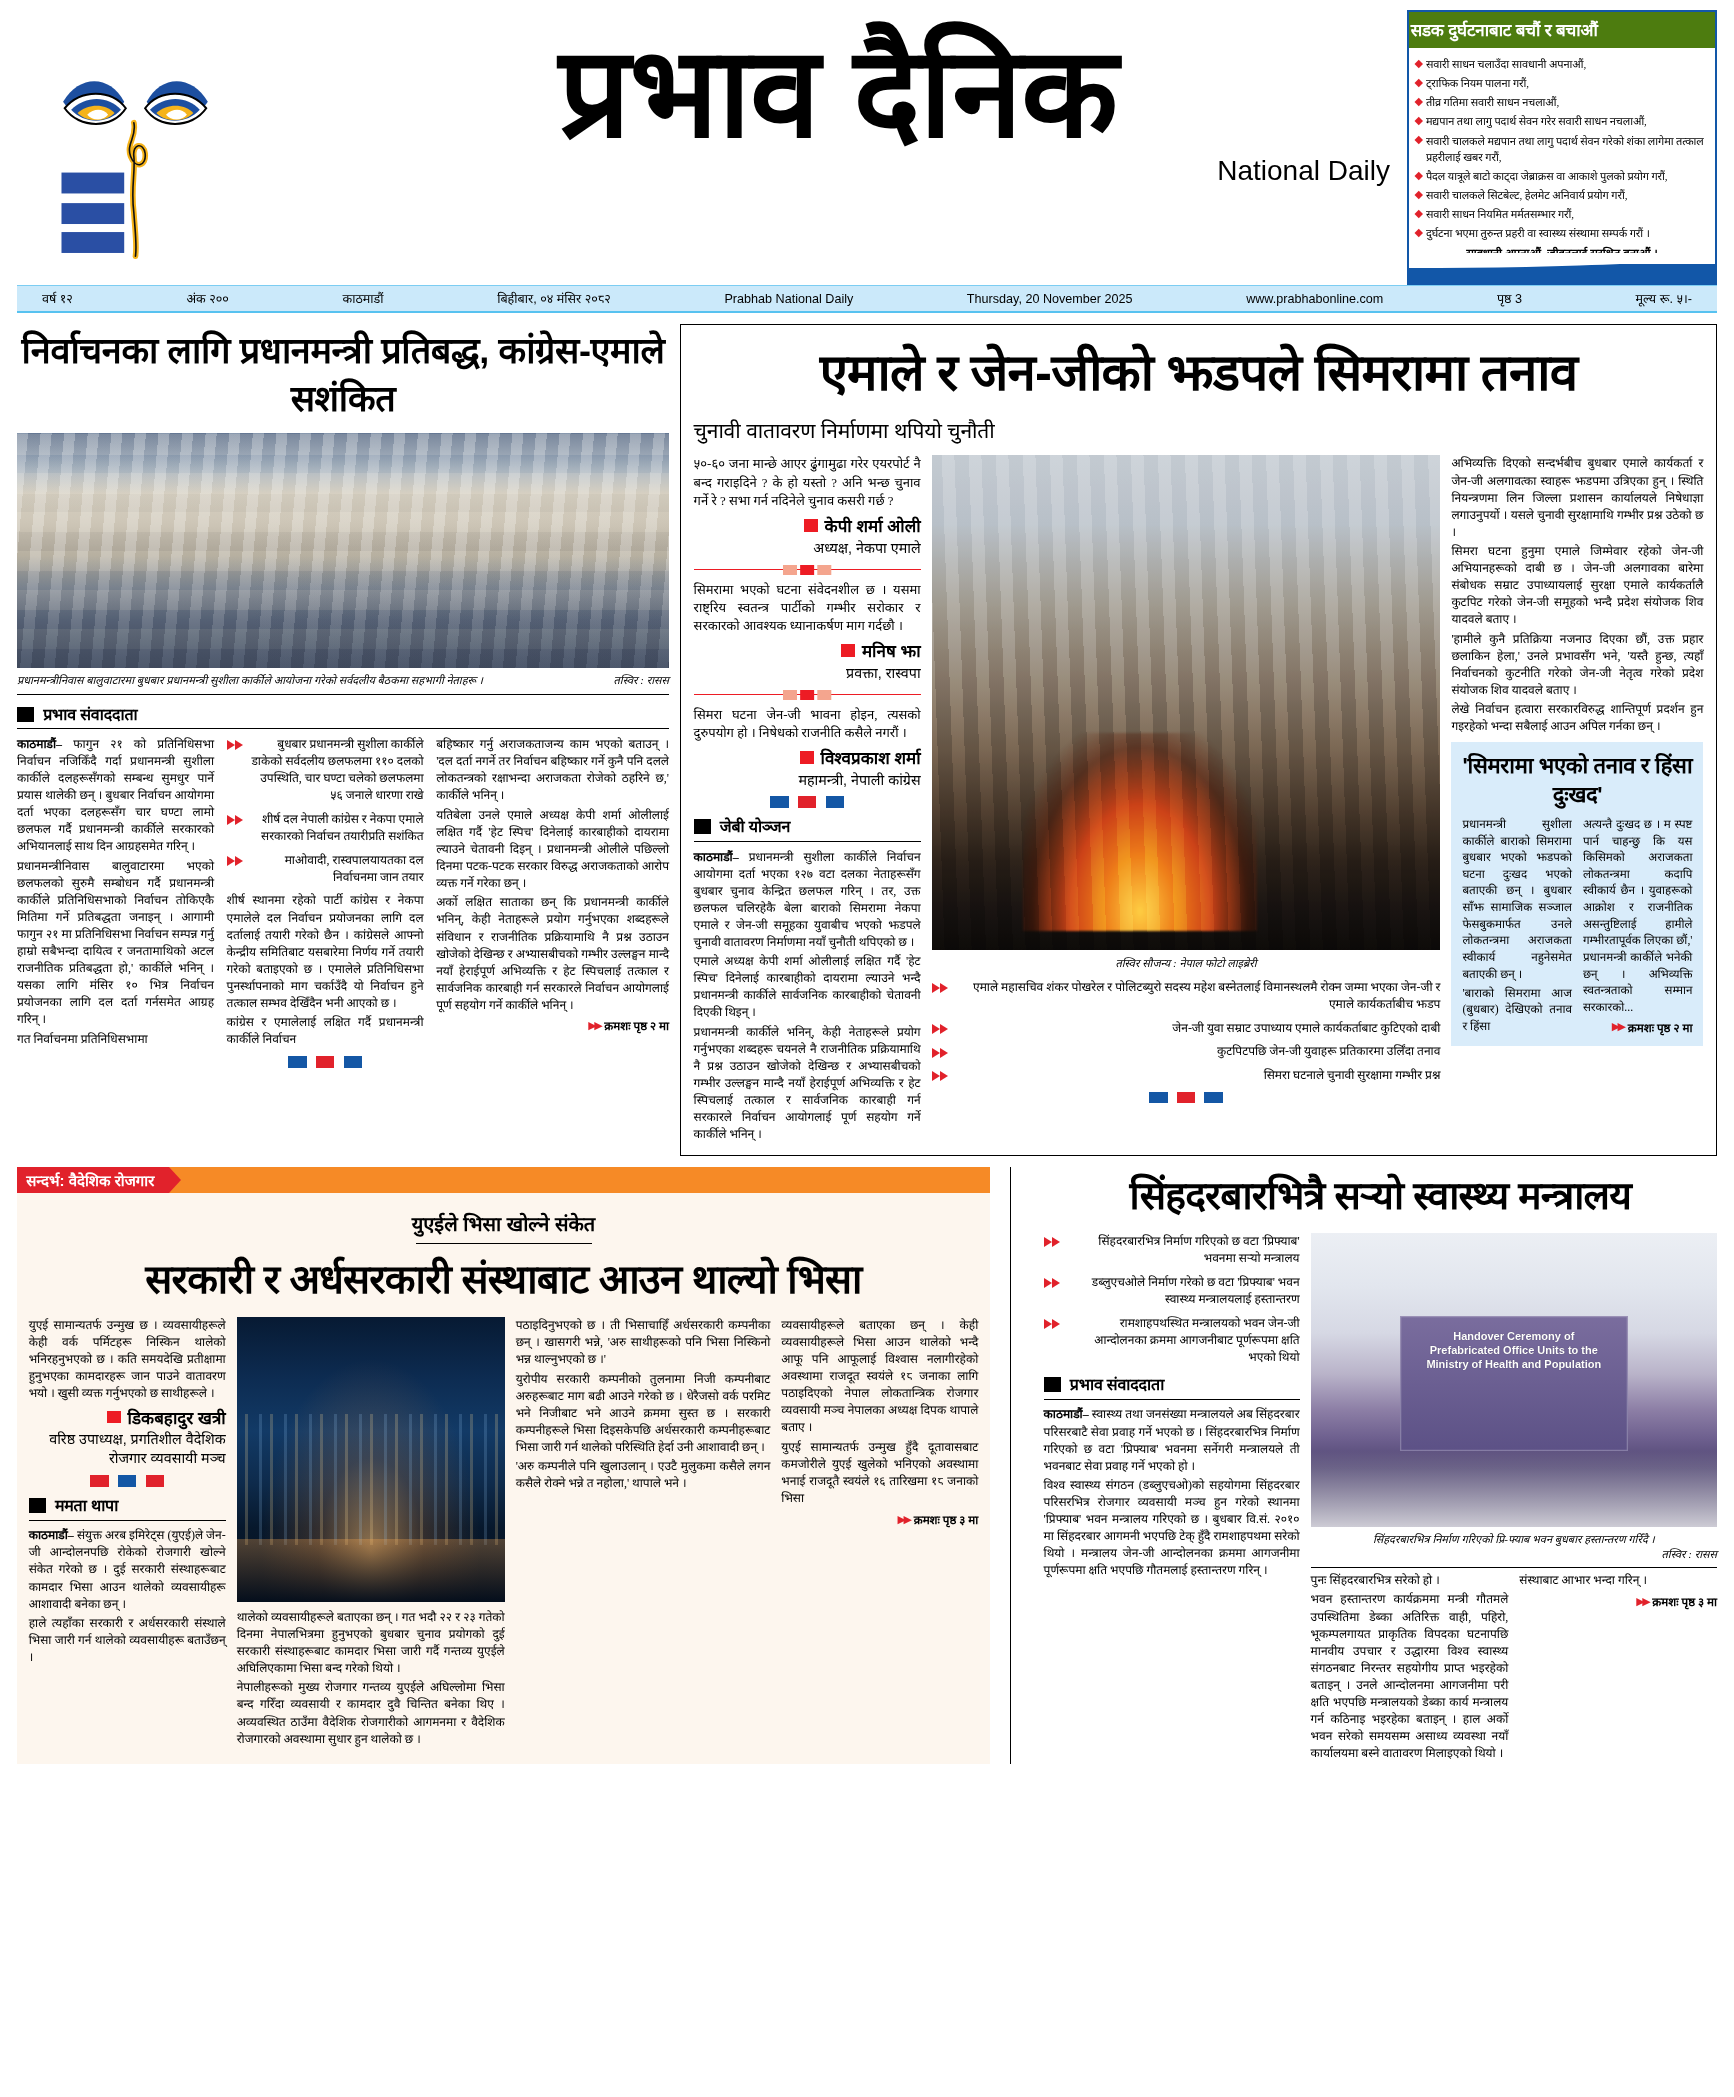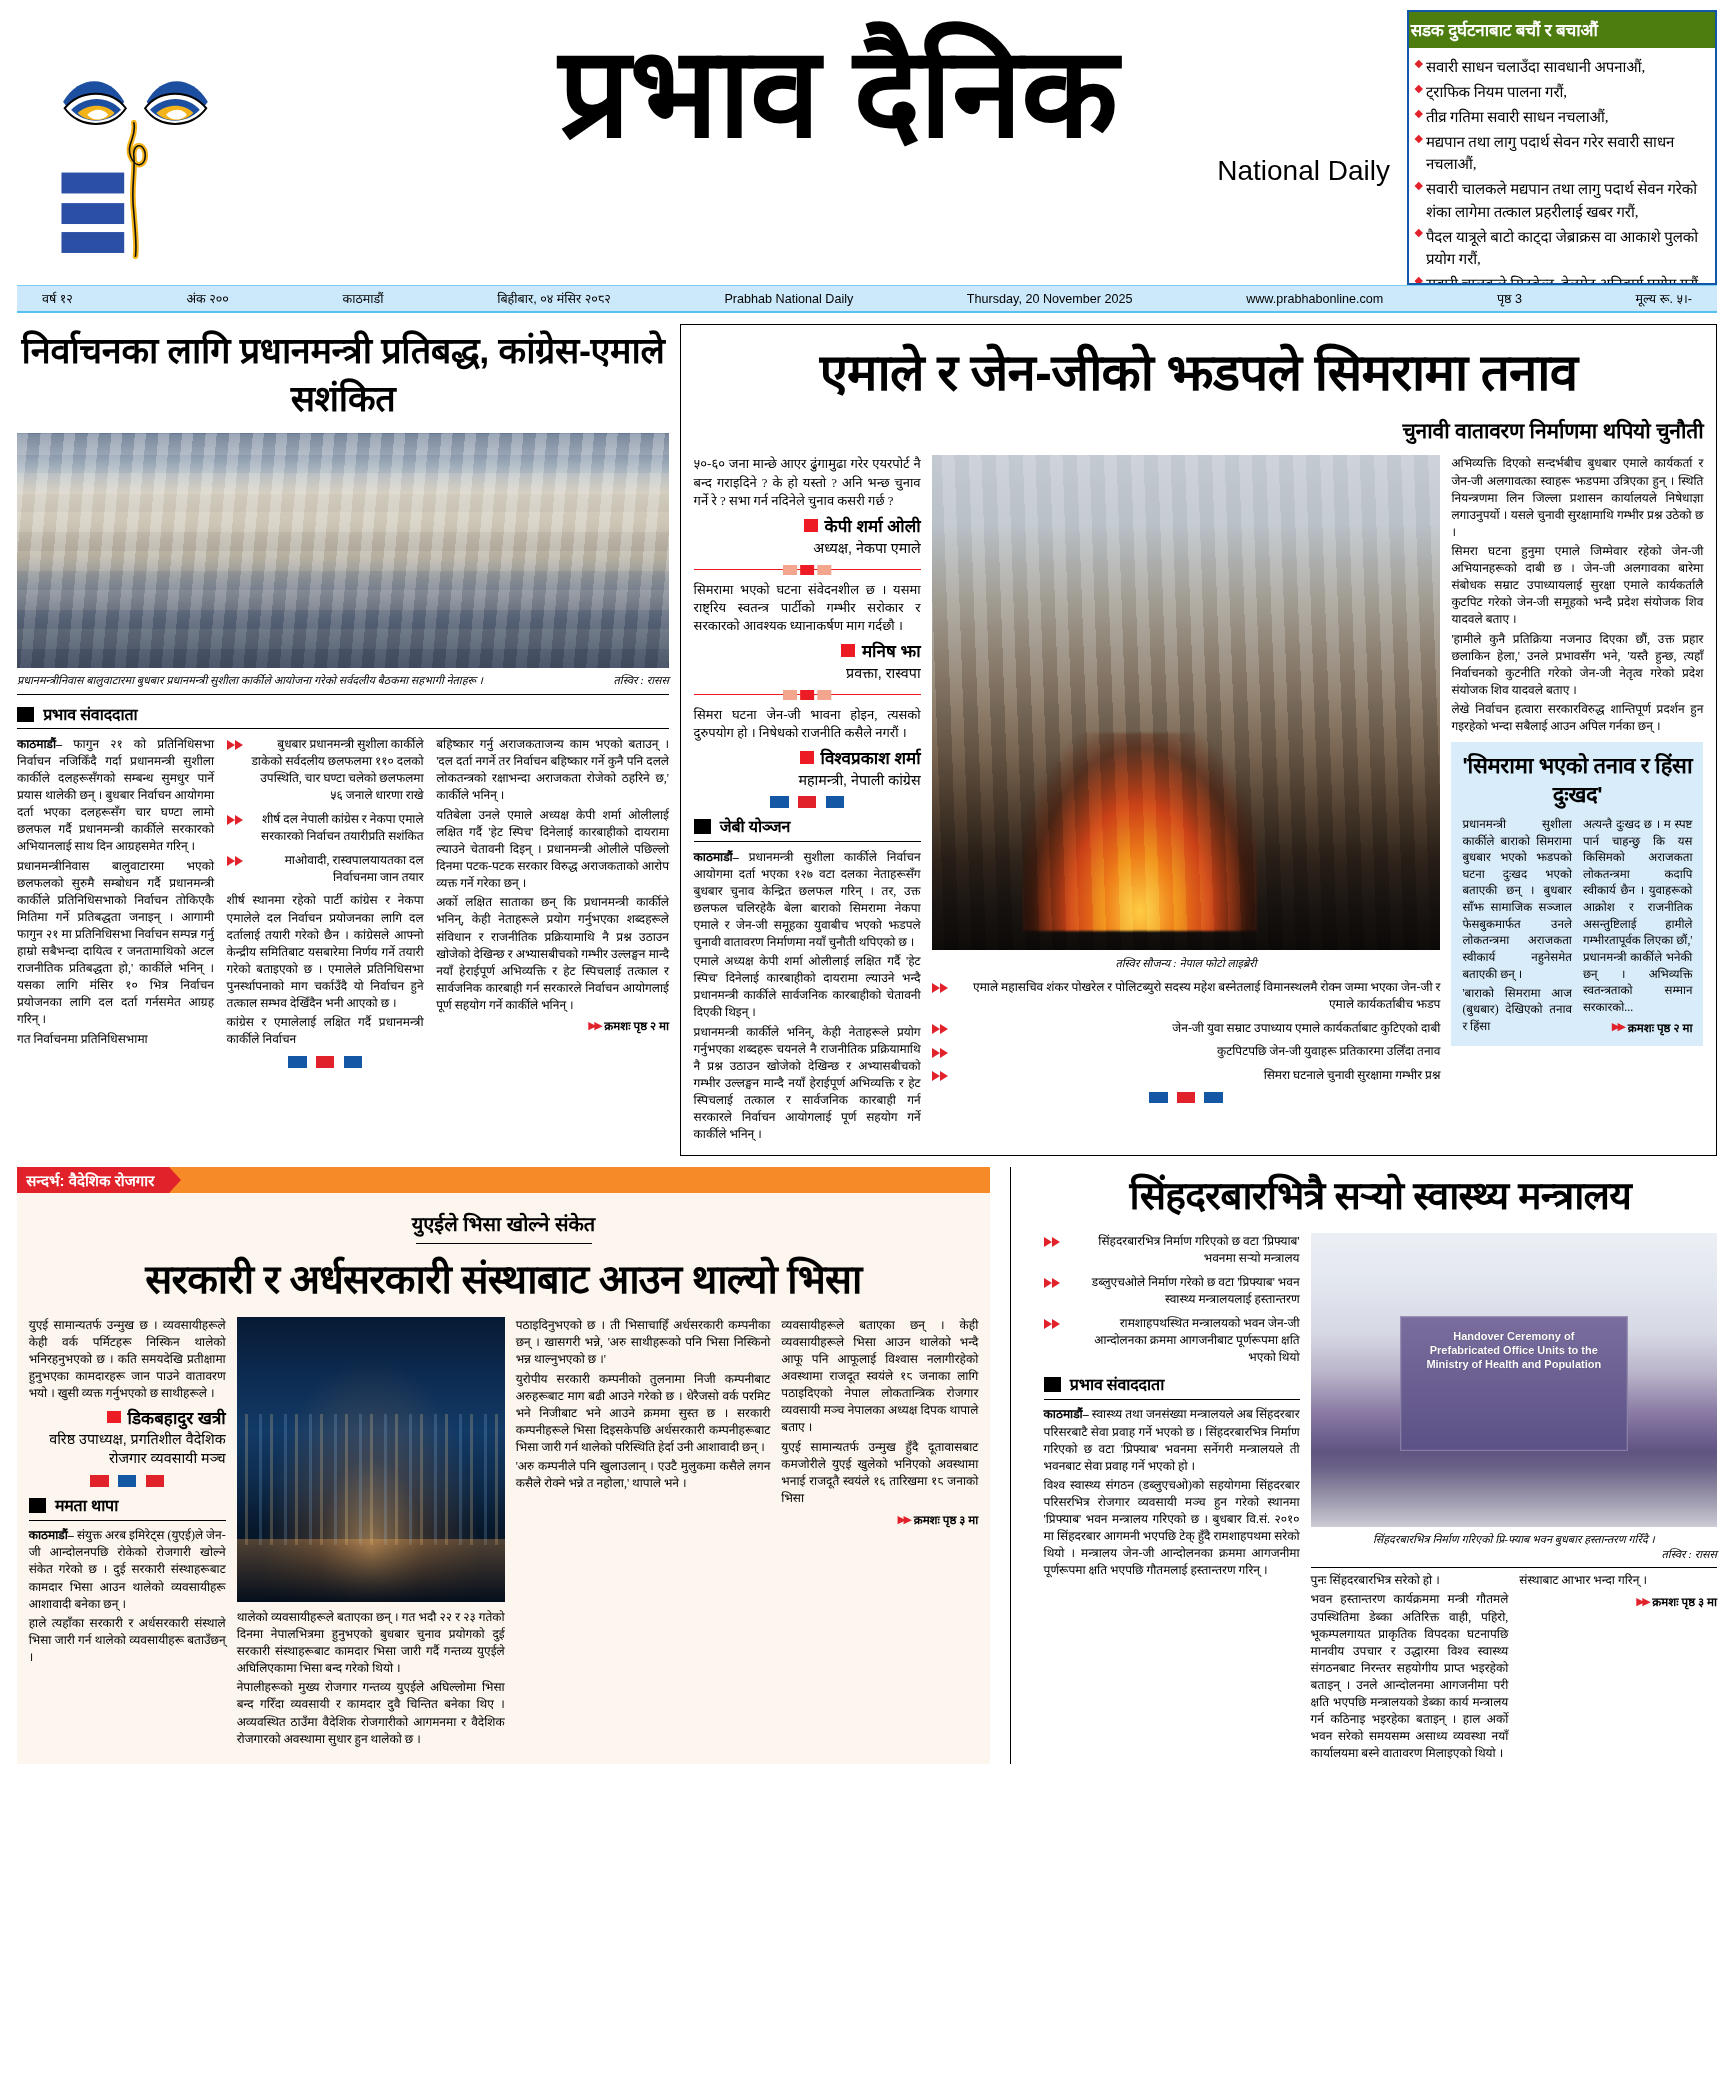--- a/index.html
+++ b/index.html
@@ -85,21 +85,21 @@
     letter-spacing:-0.2px;
   }
   .gov-ad-body{
     flex:1 1 auto;
     padding:8.4px 5.9px 1.7px 5.9px;
   }
   .gov-ad-body li{
     list-style:none;
     position:relative;
     padding-left:11px;
-    font-size:15px;
+    font-size:11px;
     line-height:1.48;
     margin-bottom:2.9px;
     letter-spacing:-0.1px;
   }
   .gov-ad-body ul{margin:0;padding:0;}
   .gov-ad-body li::before{
     content:"";
     position:absolute;
     left:0.8px;top:4.6px;
     width:5.5px;height:5.5px;
@@ -249,23 +249,23 @@
     font-family:"Liberation Sans","DejaVu Sans",sans-serif;
     font-weight:bold;
     font-size:51px;
     line-height:1.3;
     text-align:center;
     letter-spacing:-0.8px;
     margin:4.2px 0 0.8px;
   }
   .hl-sub{
     font-family:"Liberation Sans","DejaVu Sans",sans-serif;
-    font-weight:bold;
+    font-weight:normal;
     font-size:21px;
-    text-align:right;
+    text-align:left;
     margin:10px 0 11px;
     letter-spacing:-0.2px;
   }
   .main-grid{display:flex;gap:11px;align-items:flex-start;}
   .mg-quotes{flex:0 0 227px;width:227px;}
   .mg-photo{flex:1 1 auto;}
   .mg-right{flex:0 0 252px;width:252px;}
 
   .quote{
     font-size:13px;line-height:1.42;text-align:justify;

